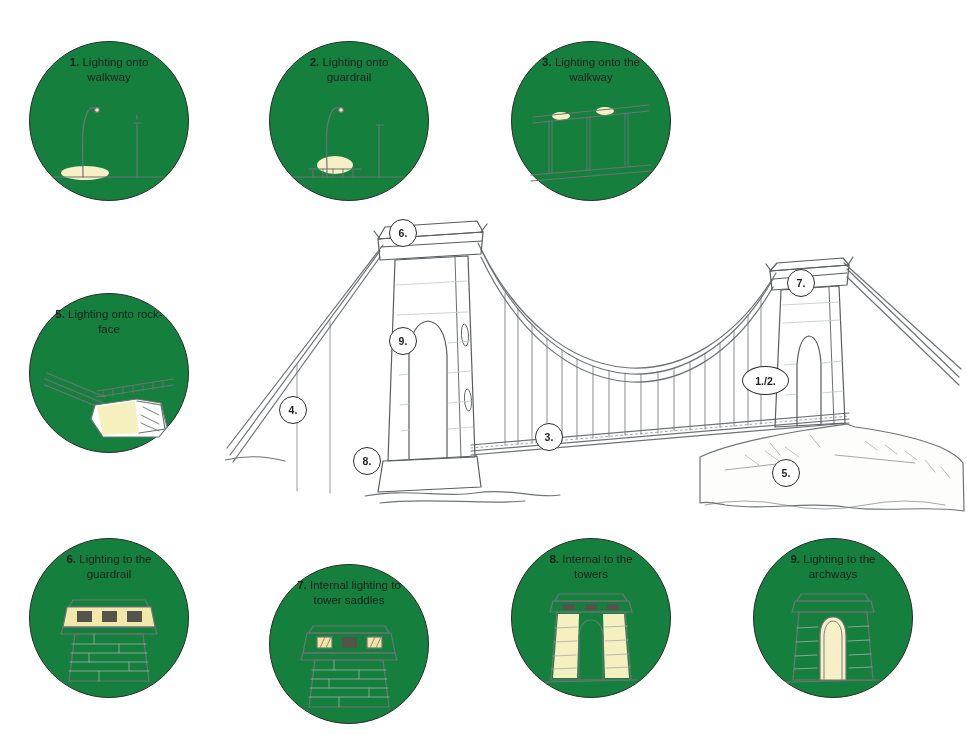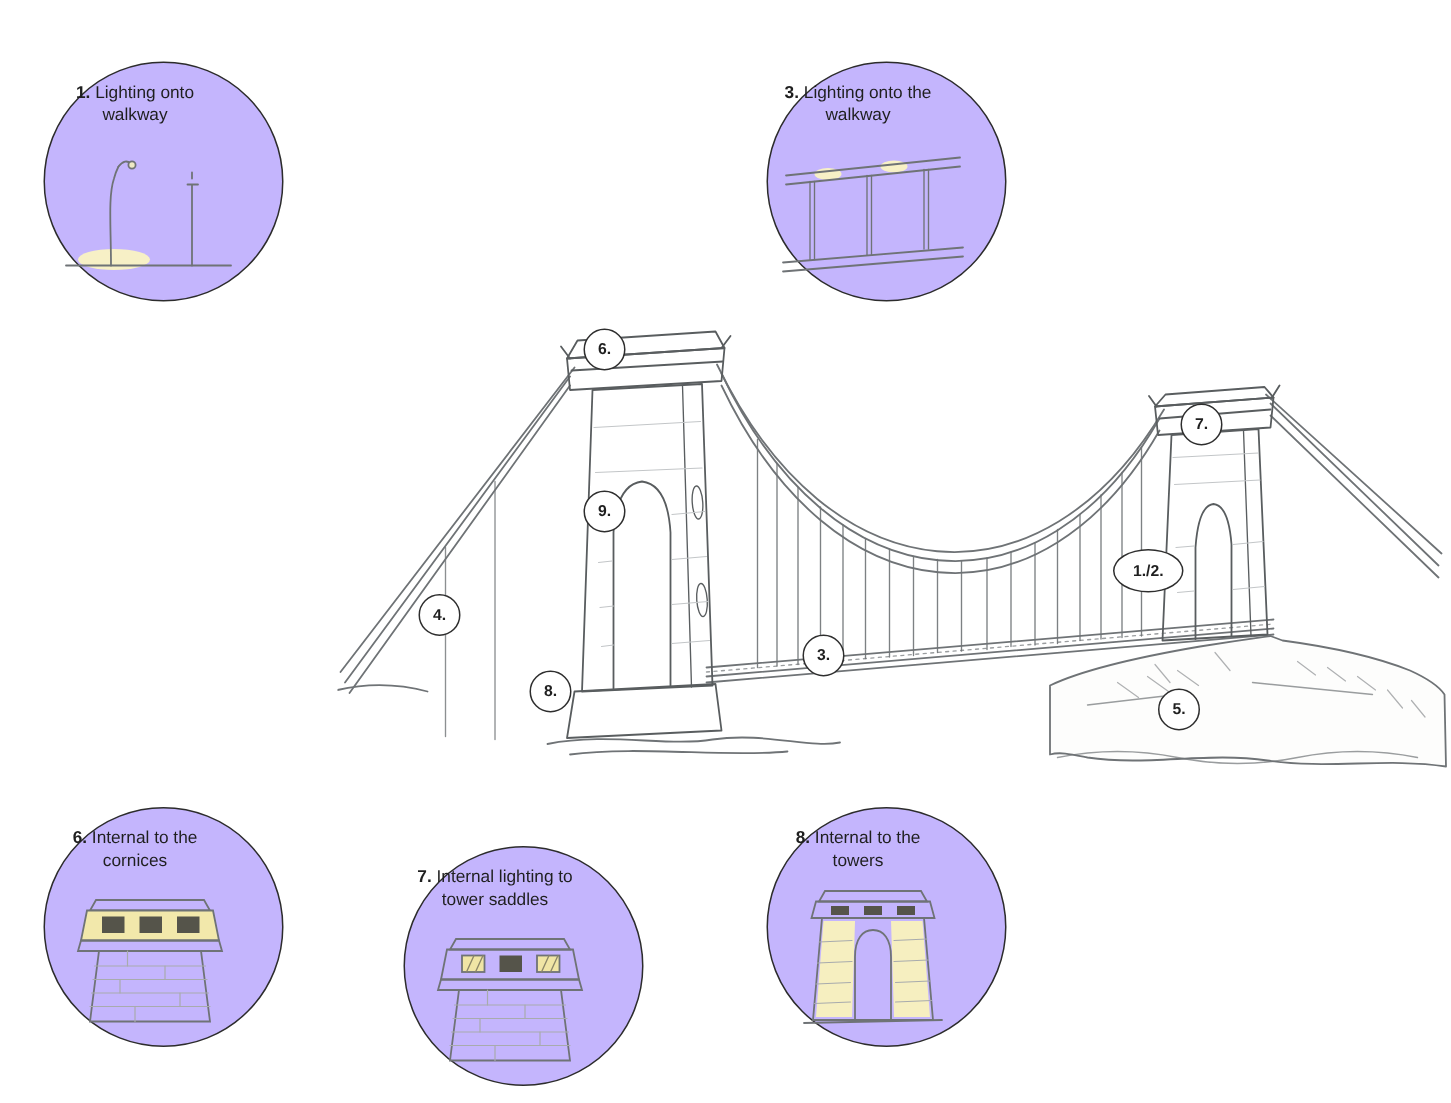--- a/index.html
+++ b/index.html
@@ -16,22 +16,22 @@
   .bridge {
     position:absolute; left:225px; top:205px;
     width:740px; height:310px;
   }
 
   .callout {
     position:absolute;
     width:160px; height:160px;
     border:1px solid #2c2c2c;
     border-radius:50%;
-    background:#c4b5fd;
-    display:flex; flex-direction:column; align-items:flex-start;
+    background:#15803d;
+    display:flex; flex-direction:column; align-items:center;
   }
   .callout .label {
     margin-top:13px;
     font-size:11.5px;
     line-height:1.28;
     text-align:center;
     max-width:120px;
   }
   .callout .label b { font-weight:bold; }
   .callout svg.illus { width:140px; height:100px; margin-top:3px; }
@@ -135,40 +135,69 @@
         <ellipse cx="46" cy="86" rx="24" ry="7" fill="#f7f0c6" stroke="none"></ellipse>
         <path d="M14,90 L124,90"></path>
         <path d="M44,90 C44,64 42,44 46,32 C47,28 48,26 49,24"></path>
         <path d="M49,24 C52,20 55,20 57,22"></path>
         <circle cx="58" cy="23" r="2.4" fill="#eee9c4"></circle>
         <path d="M98,90 L98,36 M95,36 L102,36 M98,32 L98,28"></path>
       </g>
     </svg>
   </div>
 
+  <div class="callout" style="left:269px;top:41px">
+    <div class="label"><b>2.</b> <span>Lighting onto guardrail</span></div>
+    <svg class="illus" viewBox="0 0 140 100">
+      <g stroke="#6f7376" fill="none" stroke-width="1.2" stroke-linecap="round">
+        <ellipse cx="56" cy="78" rx="18" ry="9" fill="#f7f0c6" stroke="none"></ellipse>
+        <path d="M14,90 L124,90"></path>
+        <path d="M30,82 L82,82"></path>
+        <path d="M34,82 L34,90 M44,82 L44,90 M54,82 L54,90 M64,82 L64,90 M74,82 L74,90" stroke-width="0.9"></path>
+        <path d="M48,90 C48,62 46,44 50,32 C51,28 52,26 53,24"></path>
+        <path d="M53,24 C56,20 59,20 61,22"></path>
+        <circle cx="62" cy="23" r="2.4" fill="#eee9c4"></circle>
+        <path d="M100,90 L100,38 M97,38 L104,38"></path>
+      </g>
+    </svg>
+  </div>
 
   <div class="callout" style="left:511px;top:41px">
     <div class="label"><b>3.</b> <span>Lighting onto the walkway</span></div>
     <svg class="illus" viewBox="0 0 140 100">
       <g stroke="#6f7376" fill="none" stroke-width="1.2" stroke-linecap="round">
         <ellipse cx="40" cy="29" rx="9" ry="4" fill="#f7f0c6" stroke="none"></ellipse>
         <ellipse cx="84" cy="24" rx="9" ry="4" fill="#f7f0c6" stroke="none"></ellipse>
         <path d="M12,30 L128,18 M12,36 L128,24"></path>
         <path d="M28,34 L28,86 M31,34 L31,86" stroke-width="0.9"></path>
         <path d="M66,30 L66,83 M69,30 L69,83" stroke-width="0.9"></path>
         <path d="M104,26 L104,79 M107,26 L107,79" stroke-width="0.9"></path>
         <path d="M10,88 L130,78 M10,94 L130,84"></path>
       </g>
     </svg>
   </div>
 
 
+  <div class="callout" style="left:29px;top:293px">
+    <div class="label"><b>5.</b> <span>Lighting onto rock-face</span></div>
+    <svg class="illus" viewBox="0 0 140 100">
+      <g stroke="#6f7376" fill="none" stroke-width="1.2" stroke-linecap="round">
+        <path d="M6,40 L64,64 M6,46 L64,70 M8,34 L66,58"></path>
+        <path d="M58,52 L134,40 M58,58 L134,46"></path>
+        <path d="M64,52 L64,58 M74,50 L74,57 M84,49 L84,55 M94,47 L94,54 M104,46 L104,52 M114,44 L114,51 M124,43 L124,49" stroke-width="0.8"></path>
+        <path d="M56,66 L98,60 L122,64 L128,88 L120,98 L64,98 L52,80 Z" fill="#ffffff"></path>
+        <path d="M58,68 L96,62 L100,94 L64,96 Z" fill="#f6efbe" stroke="none"></path>
+        <path d="M98,62 L122,66 L126,90 L100,94"></path>
+        <path d="M104,68 l16,8 M102,76 l18,9 M102,84 l18,8" stroke-width="0.9"></path>
+      </g>
+    </svg>
+  </div>
 
   <div class="callout" style="left:29px;top:538px">
-    <div class="label"><b>6.</b> <span>Internal to the cornices</span></div>
+    <div class="label"><b>6.</b> <span>Lighting to the guardrail</span></div>
     <svg class="illus" viewBox="0 0 140 100">
       <g stroke="#6f7376" fill="none" stroke-width="1.2" stroke-linecap="round">
         <path d="M34,16 L106,16 L110,23 L30,23 Z"></path>
         <path d="M28,23 L112,23 L116,43 L24,43 Z" fill="#f2e8ab"></path>
         <rect x="38" y="27" width="15" height="11" fill="#55544a" stroke="none"></rect>
         <rect x="63" y="27" width="15" height="11" fill="#55544a" stroke="none"></rect>
         <rect x="88" y="27" width="15" height="11" fill="#55544a" stroke="none"></rect>
         <path d="M24,43 L116,43 L118,50 L22,50 Z"></path>
         <path d="M36,50 L104,50 L110,97 L30,97 Z"></path>
         <path d="M33,60 L107,60 M32,69 L108,69 M31,78 L109,78 M30,87 L110,87" stroke="#a8abad" stroke-width="0.8"></path>
@@ -207,14 +236,28 @@
         <path d="M37,30 L58,30 L56,94 L32,94 Z" fill="#f6efc0" stroke="none"></path>
         <path d="M82,30 L103,30 L108,94 L84,94 Z" fill="#f6efc0" stroke="none"></path>
         <path d="M36,28 L104,28 L110,96 L30,96 Z"></path>
         <path d="M58,96 L58,54 C58,42 63,36 70,36 C77,36 82,42 82,54 L82,96"></path>
         <path d="M34,44 L56,43 M84,43 L106,42 M33,58 L56,57 M84,57 L107,56 M32,72 L55,71 M85,71 L108,70 M31,85 L55,84 M85,84 L109,83" stroke="#a8abad" stroke-width="0.8"></path>
         <path d="M24,98 L116,96"></path>
       </g>
     </svg>
   </div>
 
+  <div class="callout" style="left:753px;top:538px">
+    <div class="label"><b>9.</b> <span>Lighting to the archways</span></div>
+    <svg class="illus" viewBox="0 0 140 100">
+      <g stroke="#6f7376" fill="none" stroke-width="1.2" stroke-linecap="round">
+        <path d="M38,10 L102,10 L106,17 L34,17 Z"></path>
+        <path d="M32,17 L108,17 L111,28 L29,28 Z"></path>
+        <path d="M36,28 L104,28 L110,96 L30,96 Z"></path>
+        <path d="M57,96 L57,52 C57,40 62,33 70,33 C78,33 83,40 83,52 L83,96 Z" fill="#f7f0c6"></path>
+        <path d="M61,96 L61,53 C61,43 65,37 70,37 C75,37 79,43 79,53 L79,96" stroke-width="0.9"></path>
+        <path d="M34,44 L55,43 M85,43 L106,42 M33,58 L55,57 M85,57 L107,56 M32,72 L54,71 M86,71 L108,70 M31,85 L54,84 M86,84 L109,83" stroke="#a8abad" stroke-width="0.8"></path>
+        <path d="M24,98 L116,96"></path>
+      </g>
+    </svg>
+  </div>
 
 </div>
 
 </body></html>

